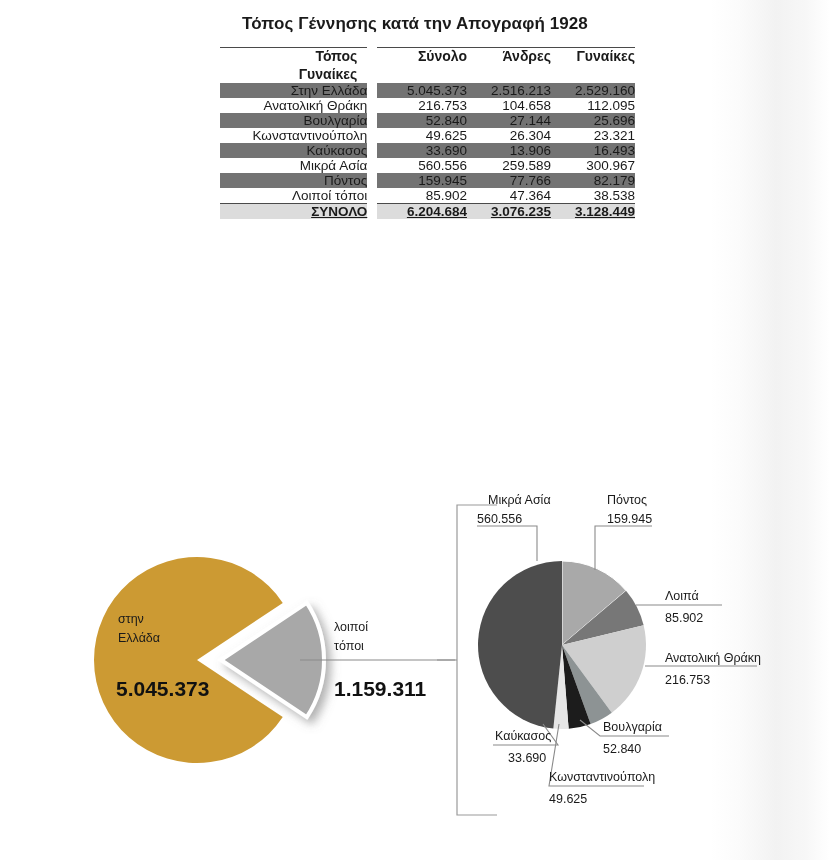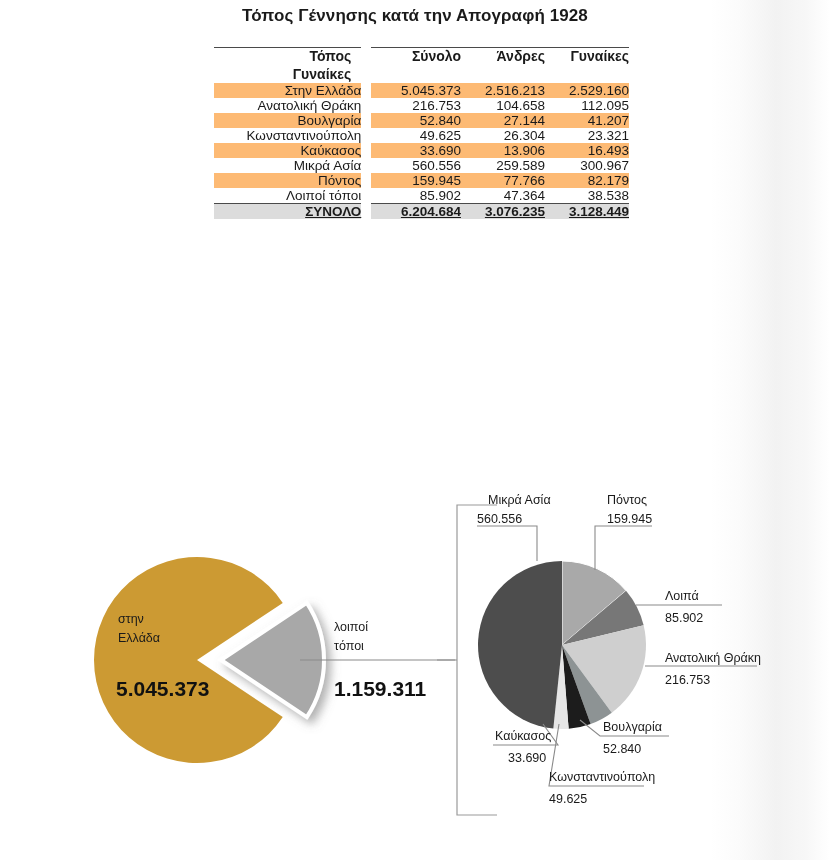--- a/index.html
+++ b/index.html
@@ -11,28 +11,28 @@
     position:relative;
     overflow:hidden;
   }
   .edge-gradient{
     position:absolute;top:0;right:0;width:120px;height:860px;
     background:linear-gradient(to right,#ffffff 0%,#fbfbfb 25%,#f2f2f2 55%,#f7f7f7 80%,#ffffff 100%);
     pointer-events:none;
   }
   
   .title{
-    position:absolute;top:6px;left:0;width:830px;
+    position:absolute;top:14px;left:0;width:830px;
     text-align:center;
     font-size:17px;font-weight:bold;letter-spacing:.1px;
     color:#1a1a1a;
   }
   
   .table-wrap{
-    position:absolute;left:214px;top:47px;width:415px;
+    position:absolute;left:220px;top:47px;width:415px;
   }
   table.census{
     border-collapse:separate;border-spacing:0;
     width:415px;
     font-size:13.5px;
   }
   table.census td,table.census th{padding:0;}
   .hdr-rule{
     border-top:1.6px solid #4a4a4a;
     height:0;font-size:0;line-height:0;
@@ -57,21 +57,21 @@
   td.place{
     text-align:right;
     padding:9px 10px 9px 8px;
     white-space:nowrap;
   }
   td.num{
     text-align:right;
     padding:9px 9px 9px 8px;
     white-space:nowrap;
   }
-  tr.shade td.place,tr.shade td.num{background:#fdba74;}
+  tr.shade td.place,tr.shade td.num{background:#737373;}
   tr.total td.place,tr.total td.num{background:#dcdcdc;font-weight:bold;text-decoration:underline;}
   
   .charts{position:absolute;left:0;top:470px;width:830px;height:390px;}
   svg.chart{display:block;}
   .lbl{font-family:"Liberation Sans",sans-serif;font-size:12.5px;fill:#1a1a1a;}
   .lbl-big{font-family:"Liberation Sans",sans-serif;font-size:21px;font-weight:bold;fill:#111;}
   .leader{stroke:#8a8a8a;stroke-width:1.1;fill:none;}
   .bracket{stroke:#9a9a9a;stroke-width:1.2;fill:none;}
 </style>
 </head>
@@ -120,21 +120,21 @@
         <td class="spacer-col"></td>
         <td class="num">216.753</td>
         <td class="num">104.658</td>
         <td class="num">112.095</td>
       </tr>
       <tr class="shade">
         <td class="place">Βουλγαρία</td>
         <td class="spacer-col"></td>
         <td class="num">52.840</td>
         <td class="num">27.144</td>
-        <td class="num">41.207</td>
+        <td class="num">25.696</td>
       </tr>
       <tr>
         <td class="place">Κωνσταντινούπολη</td>
         <td class="spacer-col"></td>
         <td class="num">49.625</td>
         <td class="num">26.304</td>
         <td class="num">23.321</td>
       </tr>
       <tr class="shade">
         <td class="place">Καύκασος</td>

